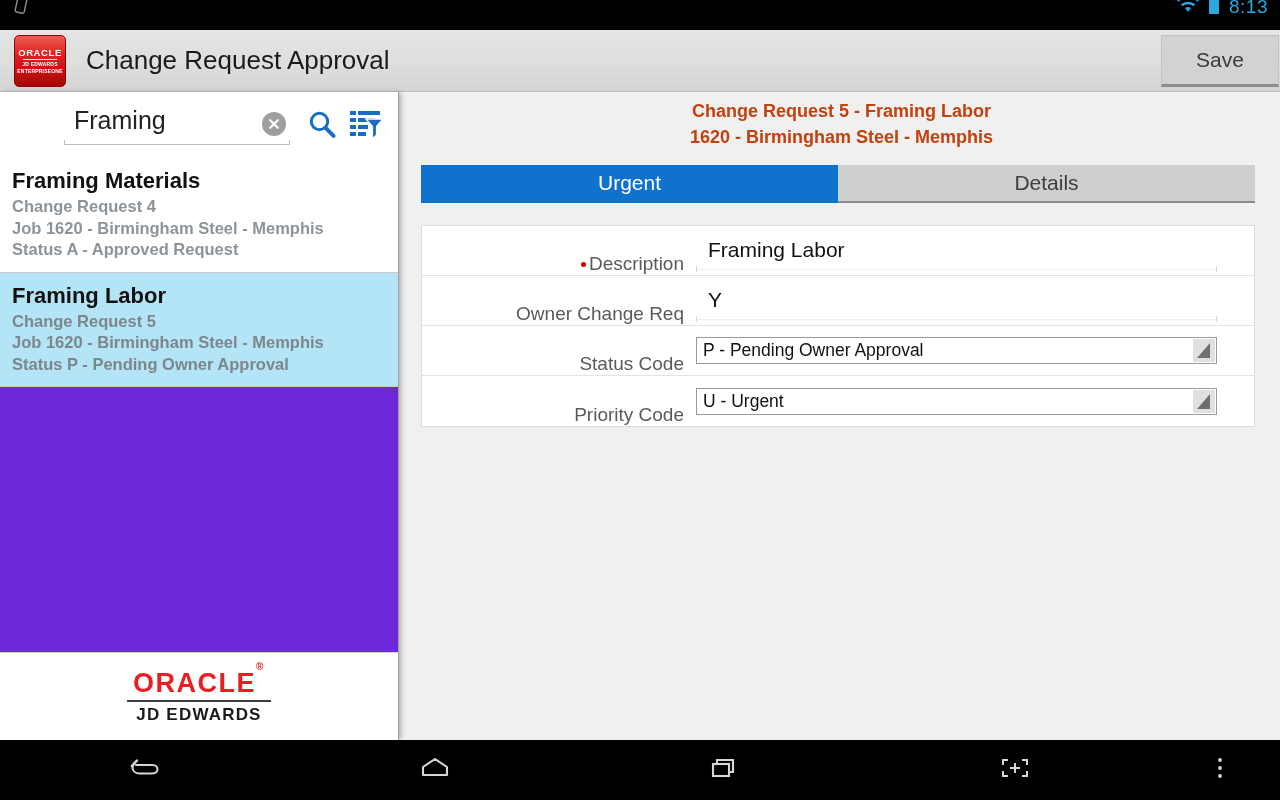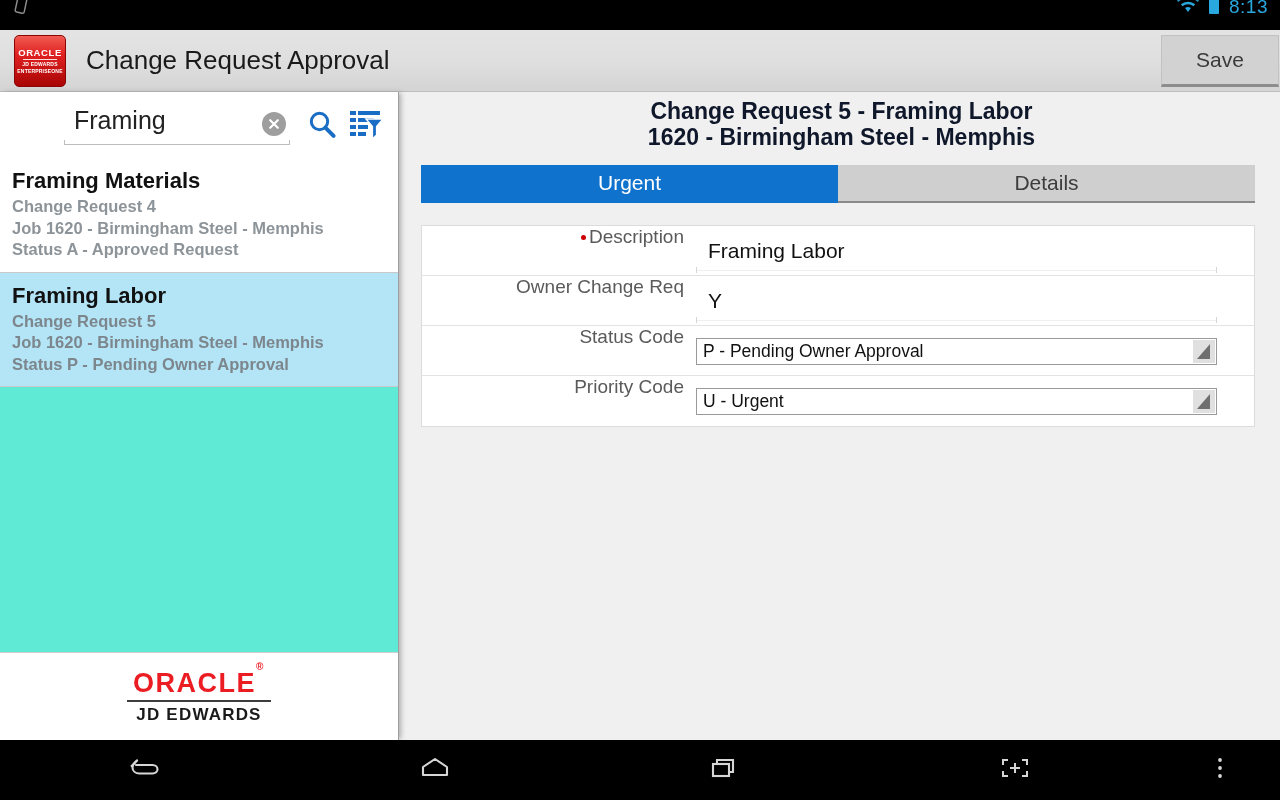--- a/index.html
+++ b/index.html
@@ -70,21 +70,21 @@
   .underline {
     position:absolute; left:0; right:0; bottom:3px; height:1px; background:#bdbdbd;
   }
   .underline::before, .underline::after {
     content:""; position:absolute; bottom:0; width:1px; height:5px; background:#bdbdbd;
   }
   .underline::before { left:0; }
   .underline::after { right:0; }
   .iconbtn { width:44px; height:46px; display:flex; align-items:center; justify-content:center; flex:none; }
 
-  .listwrap { flex:1; overflow:hidden; background:#5eead4; }
+  .listwrap { flex:1; overflow:hidden; background:#6d28d9; }
   .listitem { padding:9px 12px 11px 12px; border-bottom:1px solid #c9c9c9; background:#fff; }
   .listitem.selected { background:#b3e5f7; }
   .li-title { font-size:22px; font-weight:bold; color:#111; line-height:28px; margin-bottom:1px; }
   .li-sub { font-size:16.5px; font-weight:bold; color:#8d9499; line-height:21.5px; }
   .listitem.selected .li-sub { color:#7c868c; }
 
   .leftfooter {
     flex:none; height:88px; border-top:1px solid #cfcfcf;
     display:flex; align-items:center; justify-content:center; background:#fff;
   }
@@ -93,35 +93,35 @@
     font-size:27px; font-weight:bold; color:#ec1c23; letter-spacing:1.5px;
     font-family:"Liberation Sans", sans-serif; position:relative; display:inline-block;
   }
   .oracle-logo .o-word sup { font-size:10px; top:-12px; position:relative; }
   .oracle-logo .o-rule { width:144px; height:2px; background:#3d3d3d; margin:1px auto 3px; }
   .oracle-logo .o-sub { font-size:17px; font-weight:bold; color:#1a1a1a; letter-spacing:1.2px; }
 
   
   .rightpanel { position:absolute; left:403px; top:0; right:0; height:648px; background:#f0f0f0; }
   .rp-title { text-align:center; padding-top:6px; }
-  .rp-title div { font-size:23px; font-weight:bold; color:#0f172a; line-height:26px; }
+  .rp-title div { font-size:18px; font-weight:bold; color:#c2410c; line-height:26px; }
 
   .tabs { display:flex; margin:15px 25px 0 18px; height:38px; }
   .tab {
     flex:1; display:flex; align-items:center; justify-content:center;
     font-size:21px; border-bottom:2px solid #8a8a8a;
   }
   .tab.active { background:#0f73cd; color:#fff; border-bottom-color:#0f73cd; }
   .tab.inactive { background:#cfcfcf; color:#3d3d3d; }
 
   .formcard {
     margin:22px 25px 0 18px; background:#fff;
     border:1px solid #dcdcdc; border-top:1px solid #dcdcdc;
   }
-  .formrow { display:flex; align-items:flex-start; height:50px; border-bottom:1px solid #e3e3e3; }
+  .formrow { display:flex; align-items:flex-end; height:50px; border-bottom:1px solid #e3e3e3; }
   .formrow:last-child { border-bottom:none; }
   .flabel {
     width:274px; text-align:right; padding-right:12px;
     font-size:19px; color:#5a5a5a; white-space:nowrap;
     display:flex; align-items:center; justify-content:flex-end; gap:3px;
   }
   .reqdot { width:5px; height:5px; border-radius:50%; background:#cc0000; display:inline-block; flex:none; }
   .fvalwrap { flex:1; position:relative; height:50px; display:flex; align-items:center; padding-right:37px; }
 
   .textval { position:relative; width:100%; height:44px; display:flex; align-items:center; }

